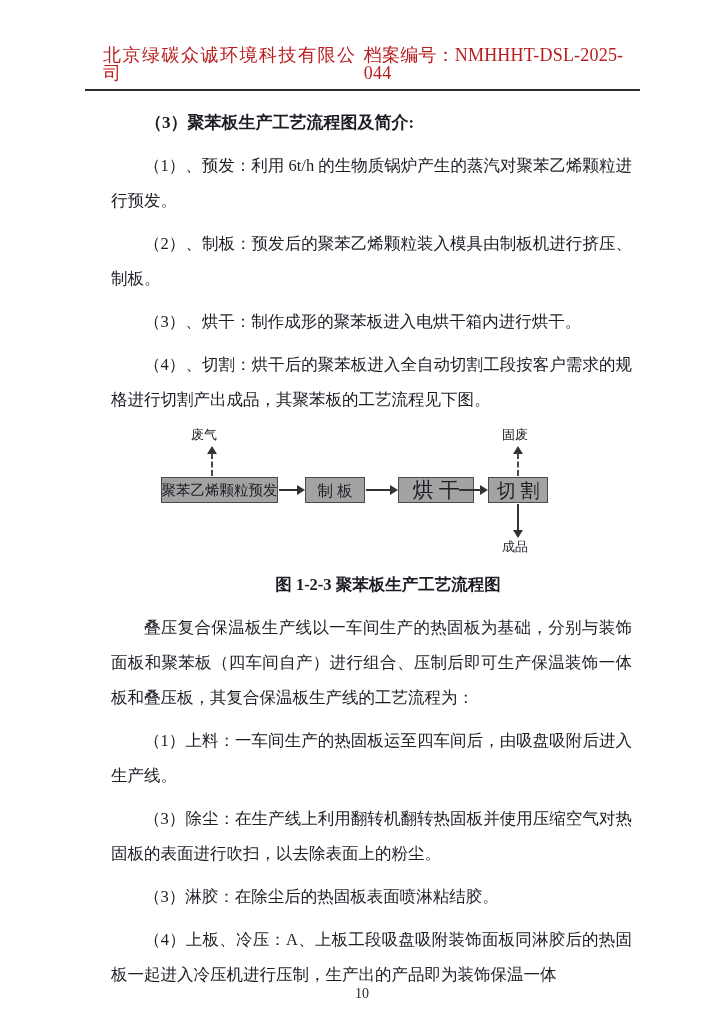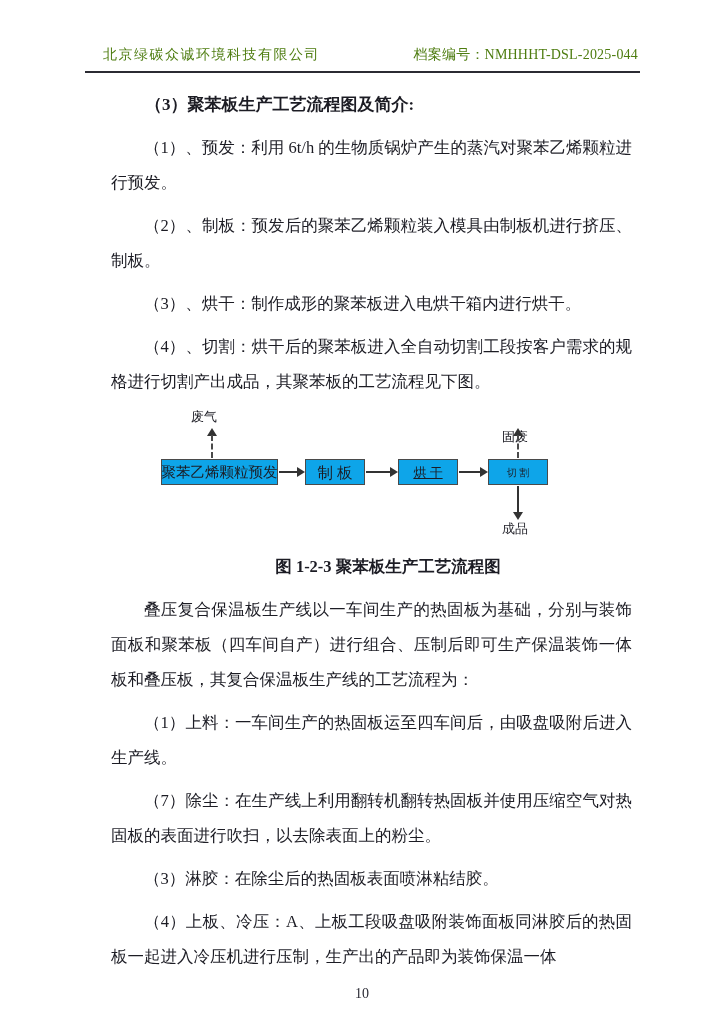--- a/index.html
+++ b/index.html
@@ -9,41 +9,41 @@
     color:#1c1c24;
   }
   .page{width:724px;height:1024px;position:relative;background:#ffffff;}
 
   
   .doc-header{
     margin:46px 84px 0 85px;
     padding:0 2px 7px 18px;
     border-bottom:2px solid #2b2b33;
     display:flex;justify-content:space-between;align-items:flex-end;
-    font-size:14px;line-height:18px;color:#4d7c0f;
+    font-size:18px;line-height:18px;color:#b91c1c;
   }
   .doc-header .company{letter-spacing:1.5px;}
   .doc-header .archive{letter-spacing:0.2px;}
 
   
   .doc-content{
     margin:14px 84px 0 103px;
     width:537px;
     font-size:16.5px;line-height:35px;
     text-align:justify;
   }
   .doc-content p{margin:8px;text-indent:2em;}
   .heading{font-weight:bold;font-size:17px;text-indent:2em;margin:0;}
 
   
   .diagram{position:relative;width:537px;height:134px;margin:4px 0 0 0;}
   .flow-label{position:absolute;font-size:13px;line-height:20px;white-space:nowrap;}
   .flow-box{
     position:absolute;top:52px;height:26px;
-    border:1px solid #4a4a4a;background:#0ea5e9;
+    border:1px solid #4a4a4a;background:#a3a3a3;
     display:flex;align-items:center;justify-content:center;
     font-size:14.5px;white-space:nowrap;box-sizing:border-box;
   }
   .hline{position:absolute;height:2px;background:#333333;top:64px;}
   .vline-dashed{position:absolute;width:0;border-left:2px dashed #4a4a4a;}
   .vline-solid{position:absolute;width:2px;background:#333333;}
   .tri{position:absolute;width:0;height:0;}
   .tri-up{border-left:5px solid transparent;border-right:5px solid transparent;border-bottom:8px solid #333333;}
   .tri-down{border-left:5px solid transparent;border-right:5px solid transparent;border-top:8px solid #333333;}
   .tri-right{border-top:5px solid transparent;border-bottom:5px solid transparent;border-left:8px solid #333333;}
@@ -73,46 +73,46 @@
     <p>（2）、制板：预发后的聚苯乙烯颗粒装入模具由制板机进行挤压、制板。</p>
     <p>（3）、烘干：制作成形的聚苯板进入电烘干箱内进行烘干。</p>
     <p>（4）、切割：烘干后的聚苯板进入全自动切割工段按客户需求的规格进行切割产出成品，其聚苯板的工艺流程见下图。</p>
 
     <div class="diagram">
 
       <span class="flow-label" style="left:88px;top:0;">废气</span>
       <div class="tri tri-up" style="left:104px;top:21px;"></div>
       <div class="vline-dashed" style="left:108px;top:28px;height:23px;"></div>
 
-      <span class="flow-label" style="left:399px;top:0;margin-top:20px;">固废</span>
+      <span class="flow-label" style="left:399px;top:0;">固废</span>
       <div class="tri tri-up" style="left:410px;top:21px;"></div>
       <div class="vline-dashed" style="left:414px;top:28px;height:23px;"></div>
 
       <div class="flow-box" style="left:58px;width:117px;">聚苯乙烯颗粒预发</div>
       <div class="flow-box" style="left:202px;width:60px;font-size:15.5px;">制 板</div>
-      <div class="flow-box" style="left:295px;width:60px;font-size:13px;text-decoration:underline;">烘 干</div>
-      <div class="flow-box" style="left:385px;width:60px;font-size:10px;">切 割</div>
+      <div class="flow-box" style="left:295px;width:76px;font-size:21px;">烘 干</div>
+      <div class="flow-box" style="left:385px;width:60px;font-size:19px;">切 割</div>
 
       <div class="hline" style="left:176px;width:19px;"></div>
       <div class="tri tri-right" style="left:194px;top:60px;"></div>
       <div class="hline" style="left:263px;width:25px;"></div>
       <div class="tri tri-right" style="left:287px;top:60px;"></div>
       <div class="hline" style="left:356px;width:22px;"></div>
       <div class="tri tri-right" style="left:377px;top:60px;"></div>
 
       <div class="vline-solid" style="left:414px;top:79px;height:27px;"></div>
       <div class="tri tri-down" style="left:410px;top:105px;"></div>
       <span class="flow-label" style="left:399px;top:112px;">成品</span>
     </div>
 
     <p class="caption">图 1-2-3 聚苯板生产工艺流程图</p>
 
     <p>叠压复合保温板生产线以一车间生产的热固板为基础，分别与装饰面板和聚苯板（四车间自产）进行组合、压制后即可生产保温装饰一体板和叠压板，其复合保温板生产线的工艺流程为：</p>
     <p>（1）上料：一车间生产的热固板运至四车间后，由吸盘吸附后进入生产线。</p>
-    <p>（7）除尘：在生产线上利用翻转机翻转热固板并使用压缩空气对热固板的表面进行吹扫，以去除表面上的粉尘。</p>
+    <p>（3）除尘：在生产线上利用翻转机翻转热固板并使用压缩空气对热固板的表面进行吹扫，以去除表面上的粉尘。</p>
     <p>（3）淋胶：在除尘后的热固板表面喷淋粘结胶。</p>
     <p>（4）上板、冷压：A、上板工段吸盘吸附装饰面板同淋胶后的热固板一起进入冷压机进行压制，生产出的产品即为装饰保温一体</p>
 
   </div>
 
   <div class="page-number">10</div>
 
 </div>
 
 </body></html>

